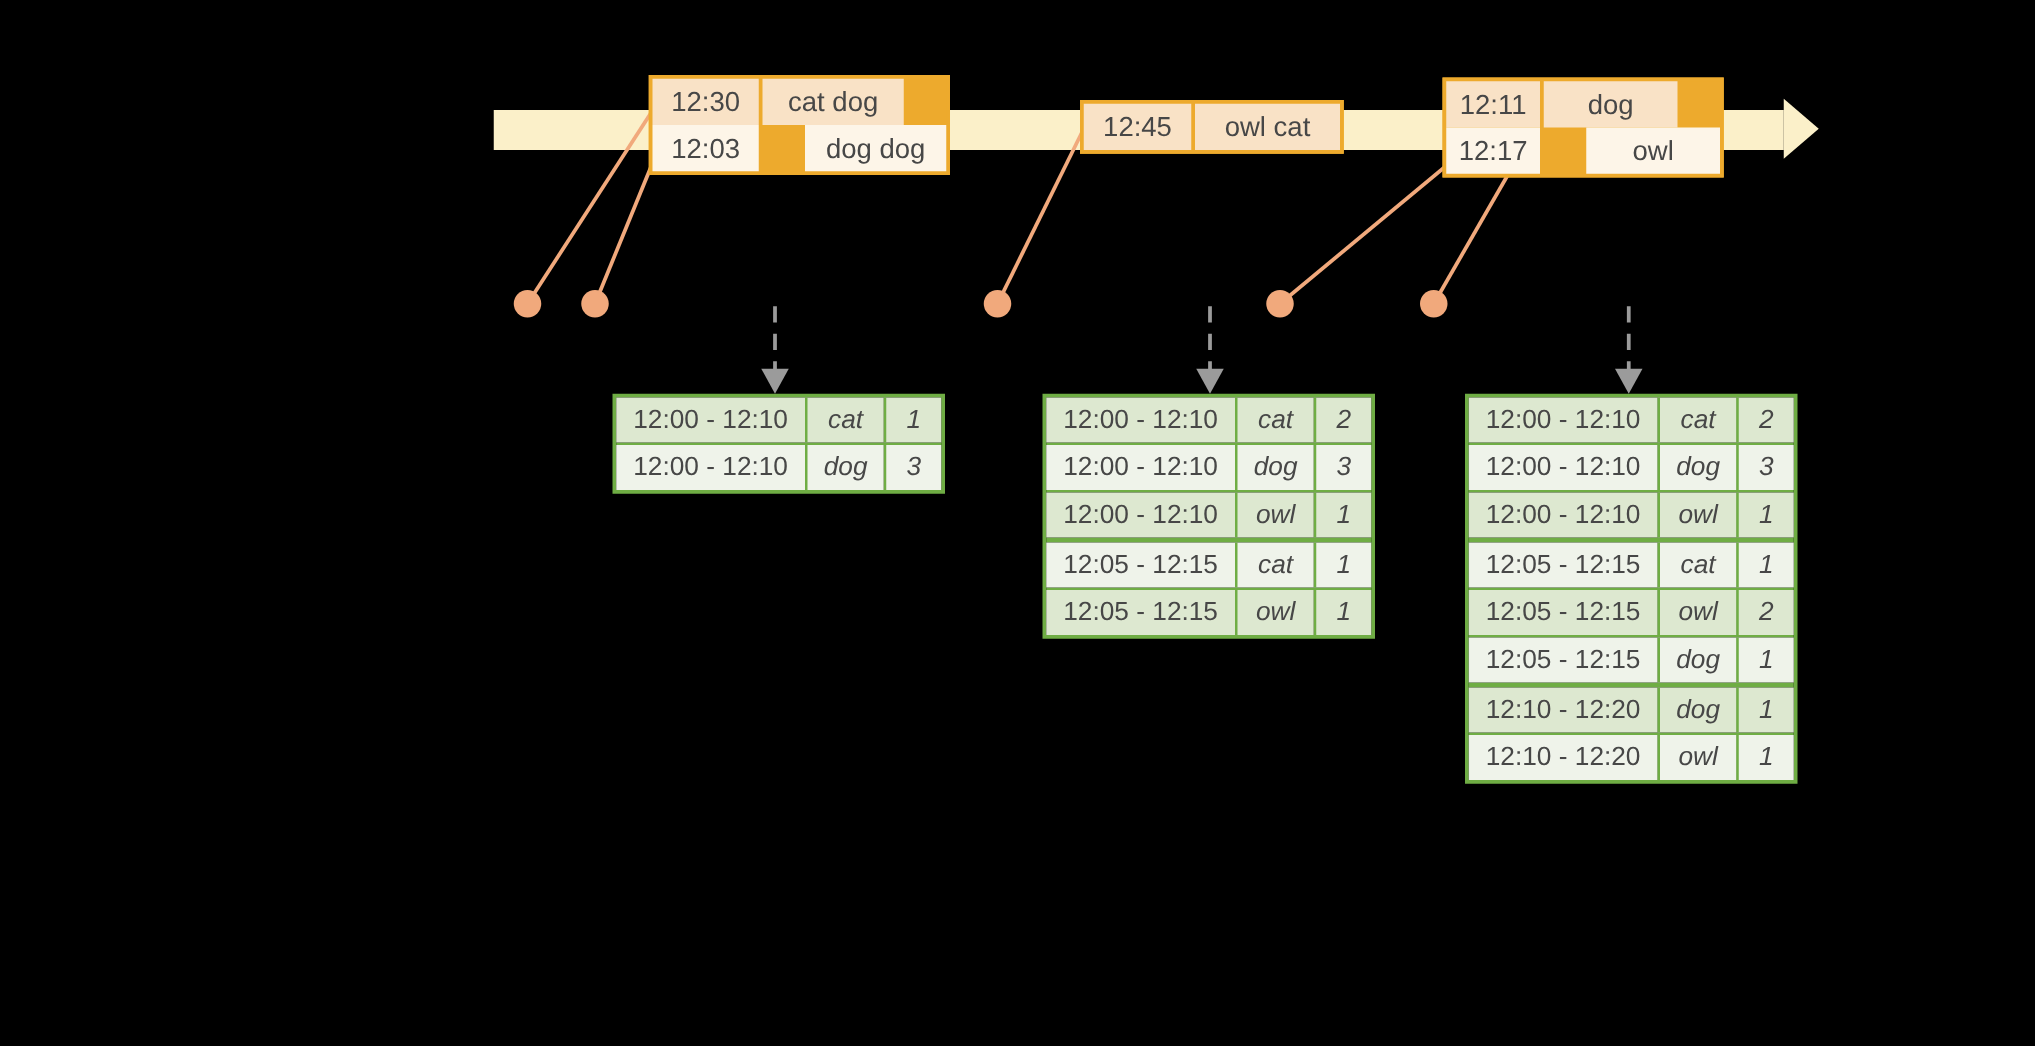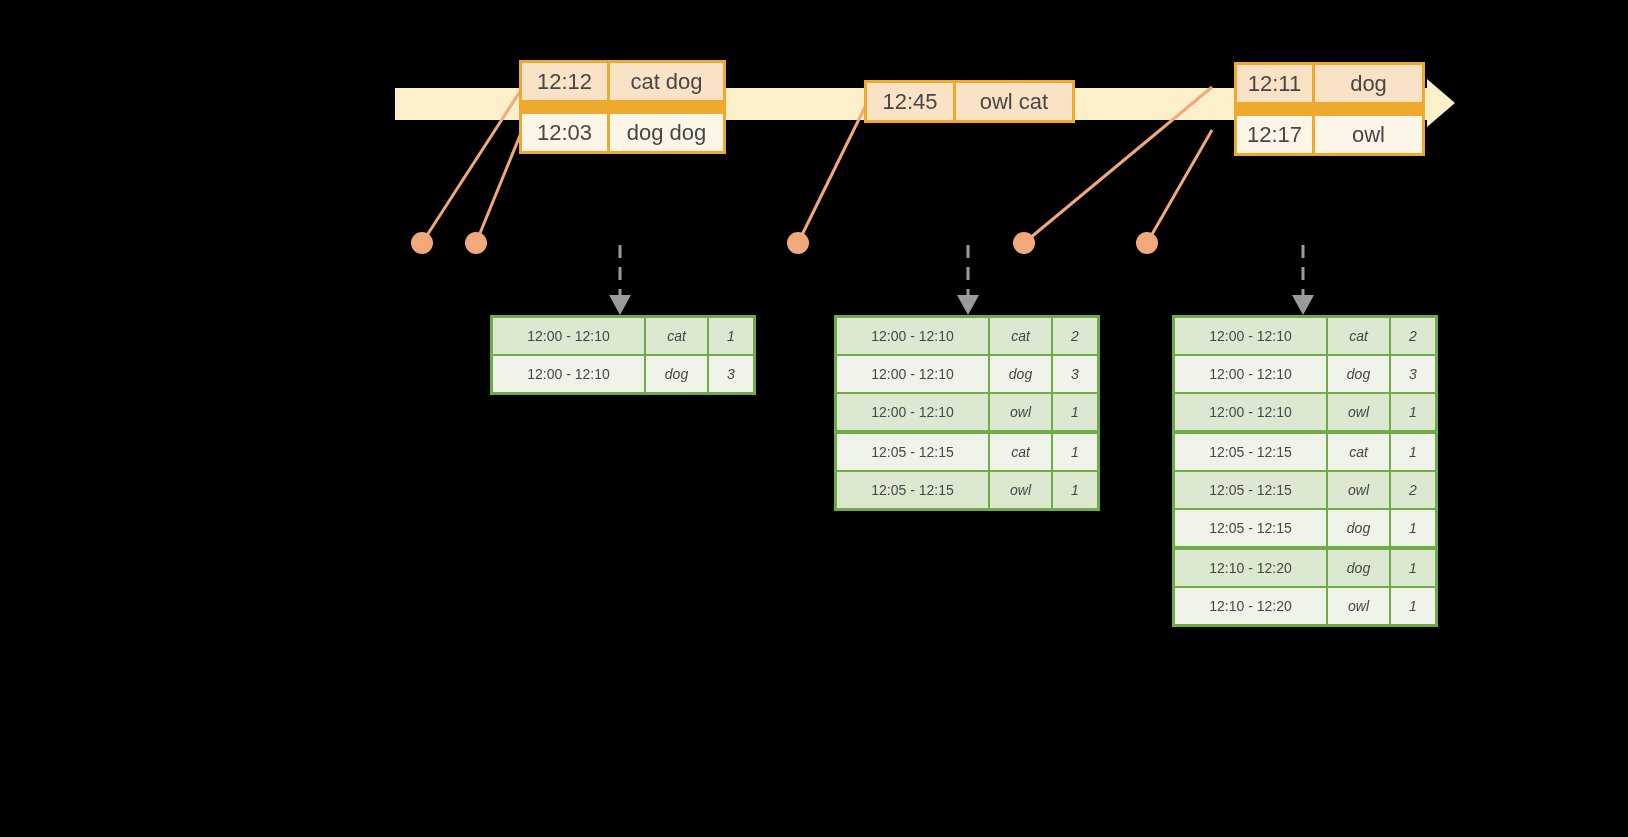--- a/index.html
+++ b/index.html
@@ -17,37 +17,37 @@
   
   #overlay{position:absolute;left:0;top:0;width:1628px;height:837px;}
   .connector{stroke:var(--connector);stroke-width:3;fill:none;}
   .evdot{fill:var(--connector);}
   .trig{stroke:var(--trigger-arrow);stroke-width:3;fill:none;stroke-dasharray:13 9;}
   .trighead{fill:var(--trigger-arrow);}
 
   
   .etable{position:absolute;border:3px solid var(--event-border);background:var(--event-border);}
   .erow{display:flex;}
-  .erow + .erow{margin-top:14px;}
+  .erow + .erow{margin-top:0;gap:34px;}
   .ecell{height:37px;display:flex;align-items:center;justify-content:center;
          font-size:22px;color:var(--text);}
   .ecell + .ecell{margin-left:3px;}
   .erow:nth-child(odd) .ecell{background:var(--event-row-dark);}
   .erow:nth-child(even) .ecell{background:var(--event-row-light);}
   .e1 .etime{width:85px}  .e1 .ewords{width:113px}
   .e2 .etime{width:86px}  .e2 .ewords{width:116px}
   .e3 .etime{width:75px}  .e3 .ewords{width:107px}
 
   
   .gtable{position:absolute;border:3px solid var(--result-border);}
   .grow{display:flex;}
   .grow + .grow{border-top:2px solid var(--result-border);}
   .grow.thick{border-top:4px solid var(--result-border);}
   .gcell{height:36px;display:flex;align-items:center;justify-content:center;
-         font-size:14px;color:var(--text);}
+         font-size:21px;color:var(--text);}
   .gcell + .gcell{border-left:2px solid var(--result-border);font-style:italic;}
   .gwin{width:151px}.gword{width:61px}.gcount{width:44px}
   .grow:nth-child(odd) .gcell{background:var(--result-row-dark);}
   .grow:nth-child(even) .gcell{background:var(--result-row-light);}
 </style>
 </head>
 <body>
 
 <div id="canvas">
 
@@ -70,37 +70,37 @@
     <line class="trig" x1="620" y1="245" x2="620" y2="297"></line>
     <polygon class="trighead" points="609,295 631,295 620,315"></polygon>
     <line class="trig" x1="968" y1="245" x2="968" y2="297"></line>
     <polygon class="trighead" points="957,295 979,295 968,315"></polygon>
     <line class="trig" x1="1303" y1="245" x2="1303" y2="297"></line>
     <polygon class="trighead" points="1292,295 1314,295 1303,315"></polygon>
   </svg>
 
   <div class="etable e1" style="left:519px;top:60px;">
     <div class="erow">
-      <div class="ecell etime">12:12</div>
+      <div class="ecell etime">12:30</div>
       <div class="ecell ewords">cat dog</div>
     </div>
     <div class="erow">
       <div class="ecell etime">12:03</div>
       <div class="ecell ewords">dog dog</div>
     </div>
   </div>
 
   <div class="etable e2" style="left:864px;top:80px;">
     <div class="erow">
       <div class="ecell etime">12:45</div>
       <div class="ecell ewords">owl cat</div>
     </div>
   </div>
 
-  <div class="etable e3" style="left:1234px;top:62px;text-align:center;">
+  <div class="etable e3" style="left:1154px;top:62px;text-align:center;">
     <div class="erow">
       <div class="ecell etime">12:11</div>
       <div class="ecell ewords">dog</div>
     </div>
     <div class="erow">
       <div class="ecell etime">12:17</div>
       <div class="ecell ewords">owl</div>
     </div>
   </div>
 

